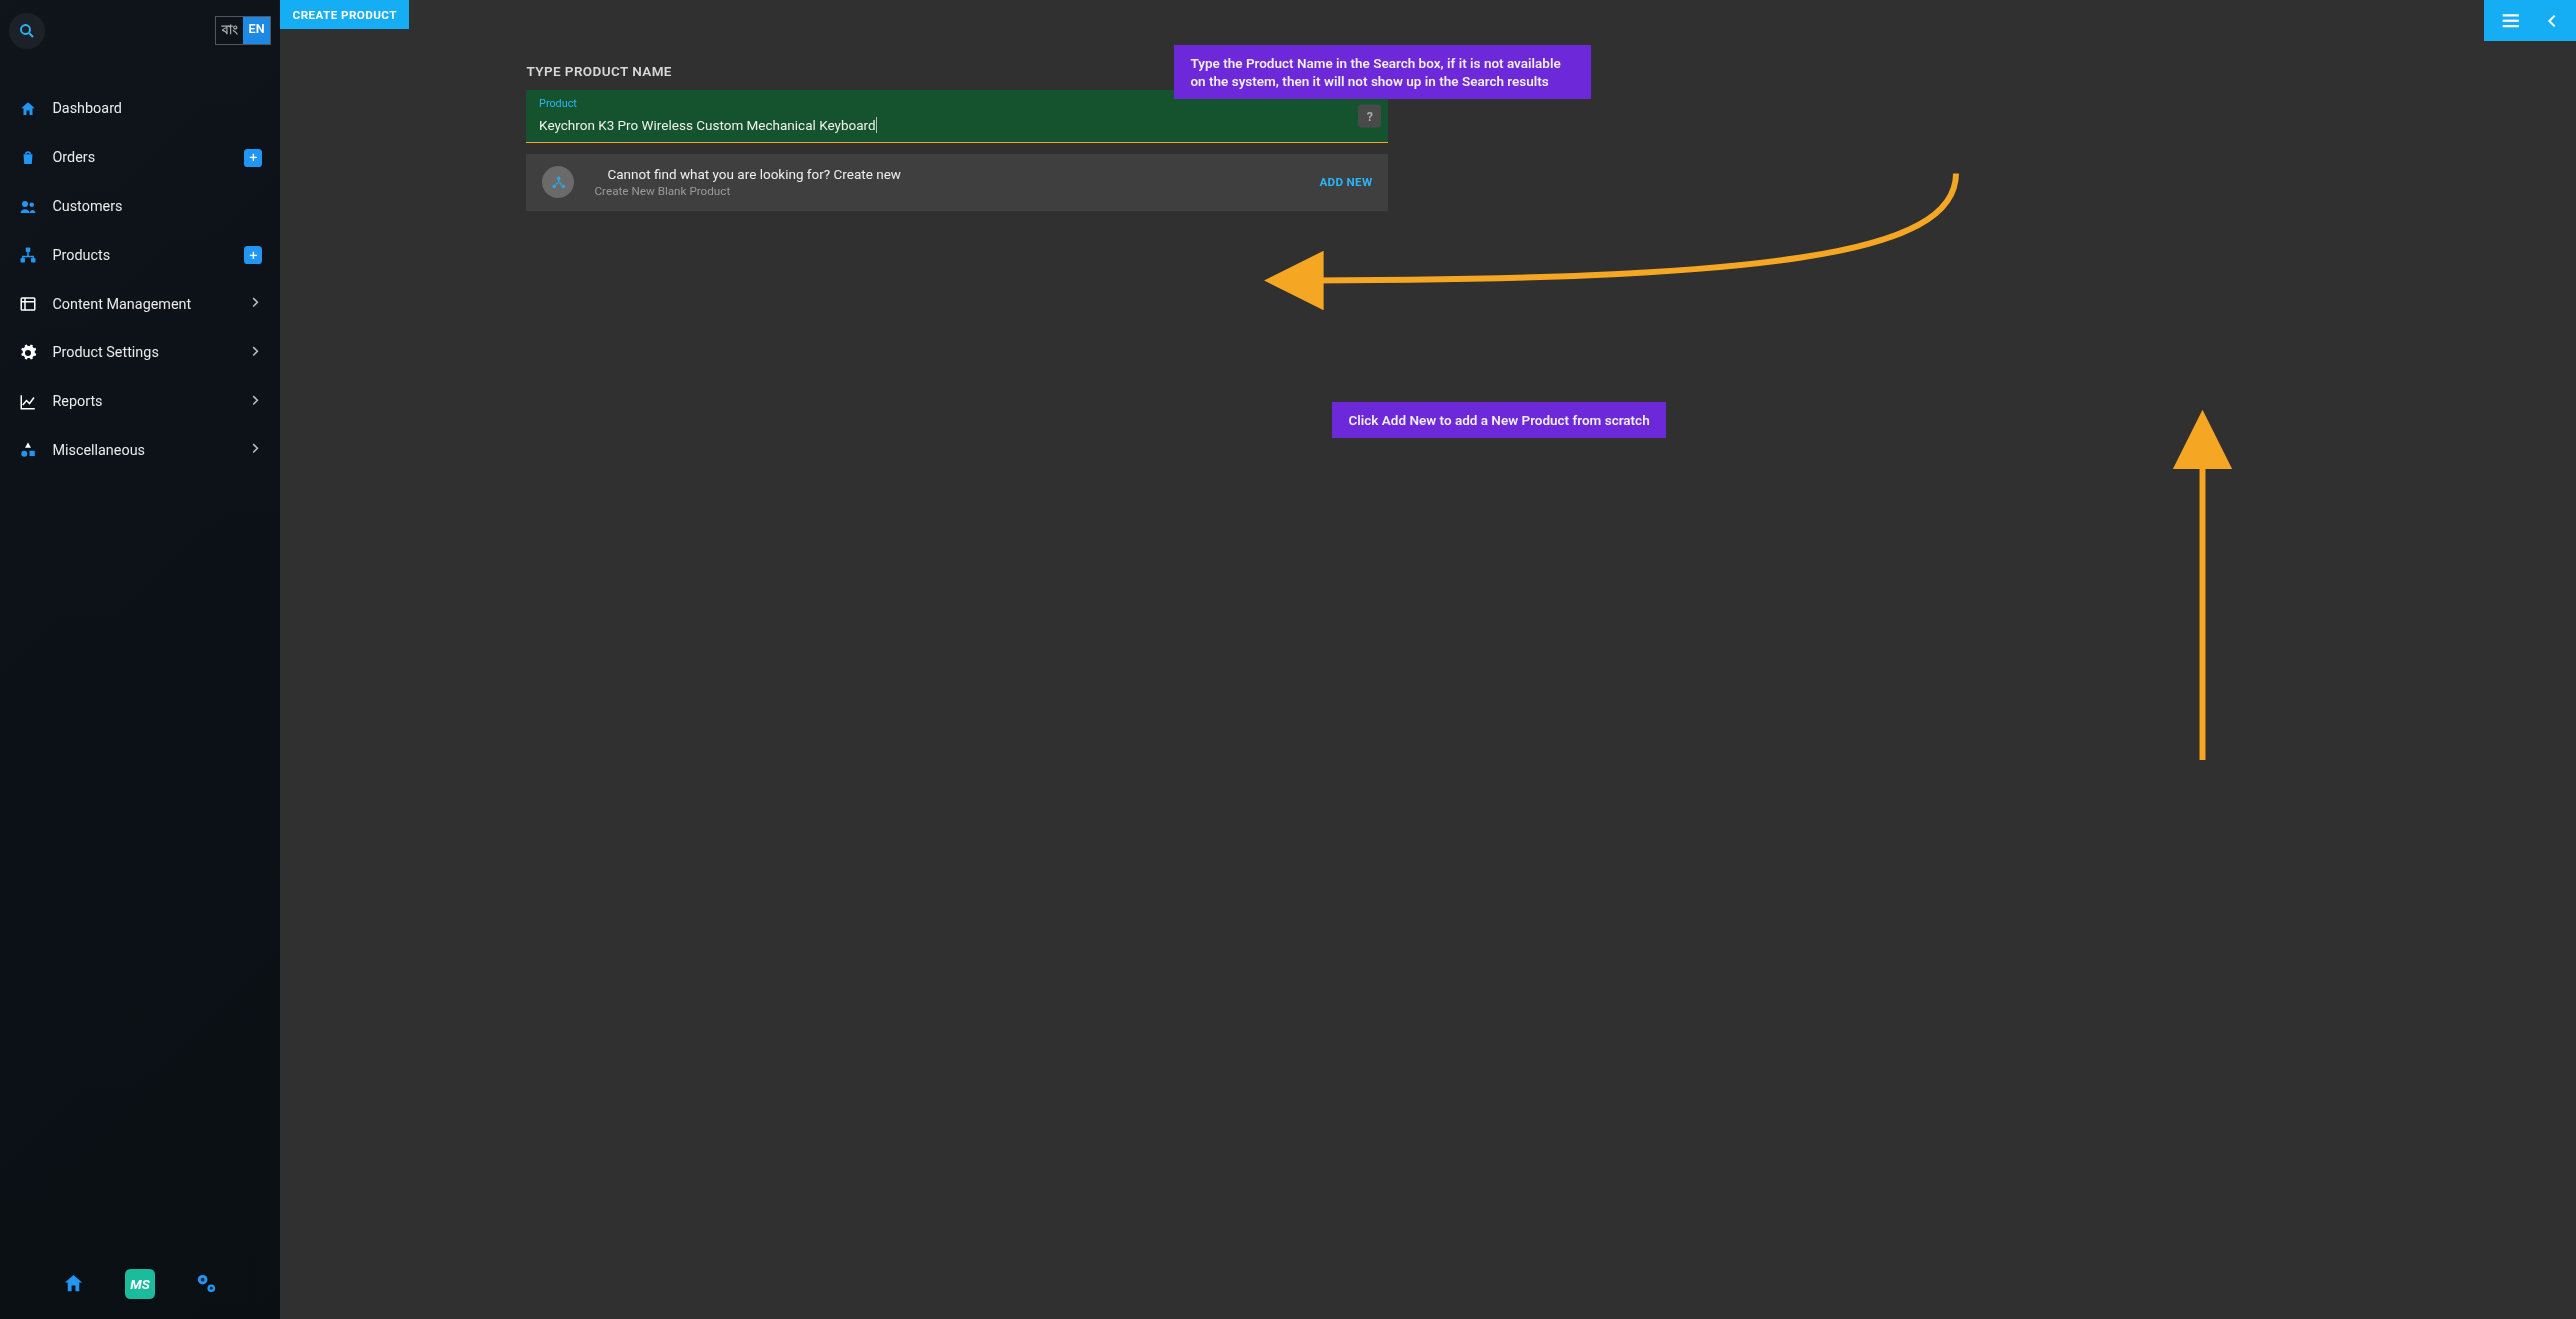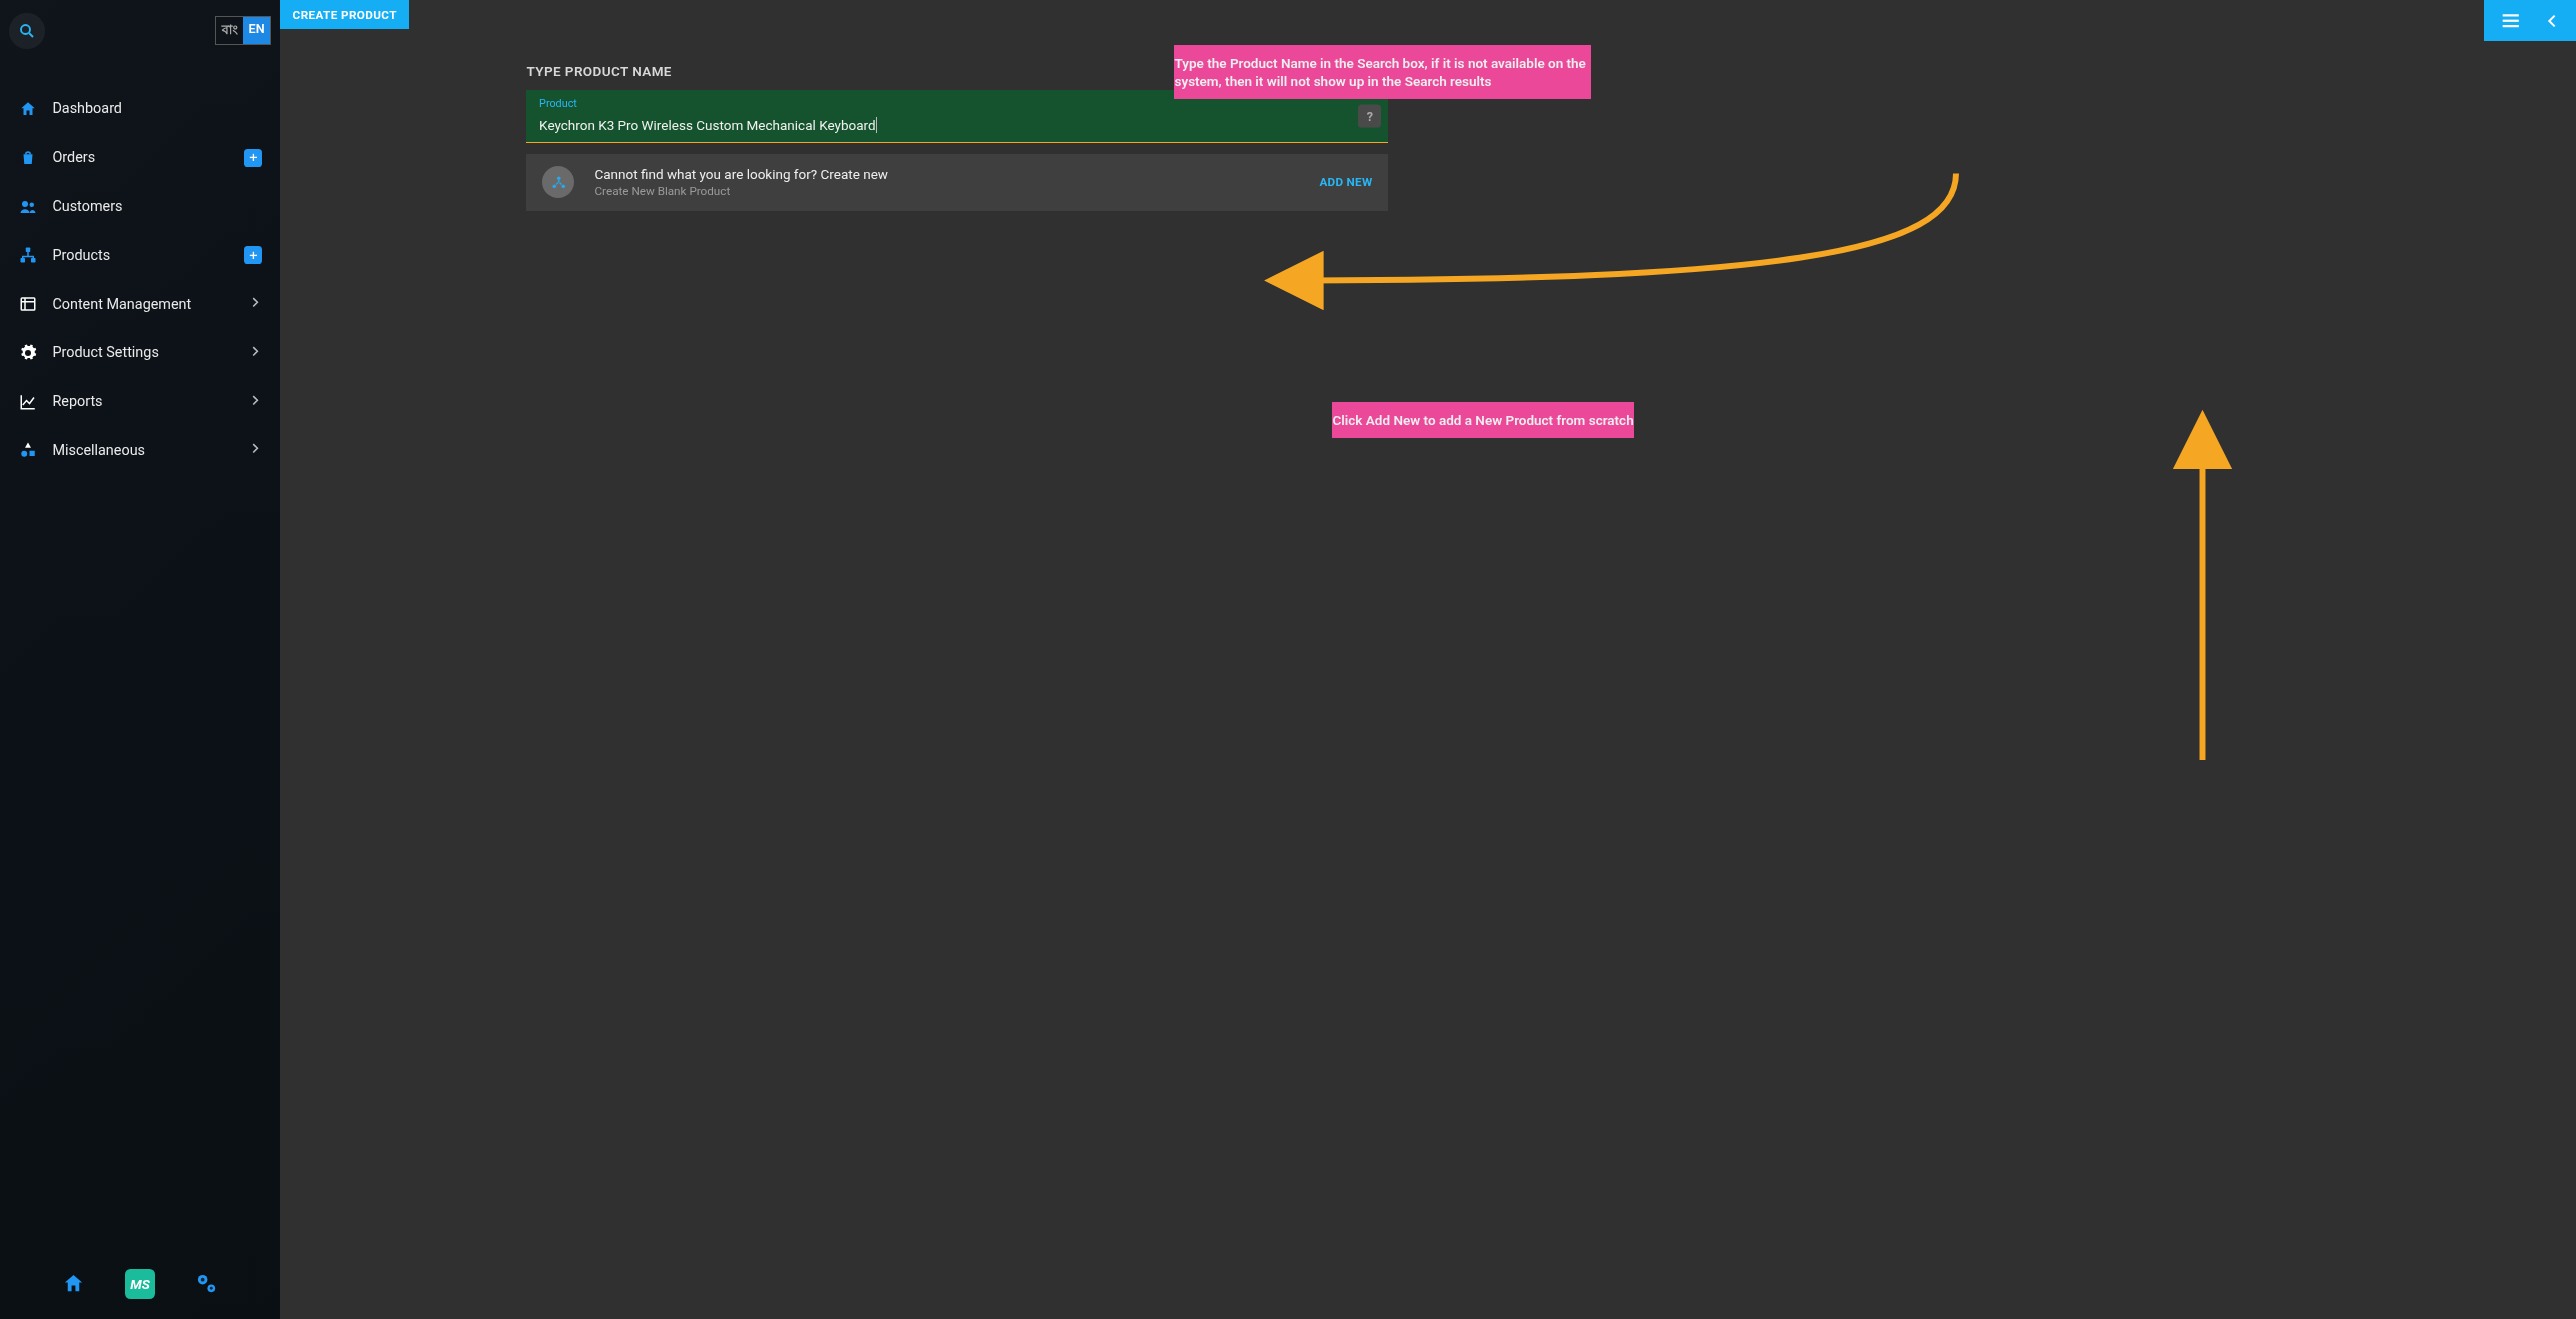--- a/index.html
+++ b/index.html
@@ -81,28 +81,28 @@
   }
 
   .result-card {
     margin-top: 10.8px; width: 862px; background: #3f3f3f;
     display: flex; align-items: center; gap: 20px; padding: 12.6px 16px;
   }
   .result-icon {
     width: 32px; height: 32px; border-radius: 50%; background: #6a6a6a;
     display: flex; align-items: center; justify-content: center;
   }
-  .result-text .t1 { color: #eee; font-size: 13.5px; }
+  .result-text .t1 { color: #eee; font-size: 13.5px; margin-left: 13px; }
   .result-text .t2 { color: #9a9a9a; font-size: 11.7px; margin-top: 1.8px; }
   .add-new-btn { margin-left: auto; color: #29b6f6; font-size: 11.7px; font-weight: 700; letter-spacing: 0.3px; cursor: pointer; }
 
   
   .callout {
-    position: absolute; background: #ec4899; color: #eee; font-weight: 600;
-    padding: 9px 0; font-size: 13.5px; max-width: 422px; line-height: 1.35;
+    position: absolute; background: #6d28d9; color: #eee; font-weight: 600;
+    padding: 9px 16px; font-size: 13.5px; max-width: 422px; line-height: 1.35;
     z-index: 5;
   }
   .callout.c1 { top: 45px; left: 765px; width: 417px; }
   .callout.c2 { top: 402px; left: 923px; }
 
   
   .arrows { position: absolute; inset: 0; pointer-events: none; z-index: 4; }
 
   
   .bottombar {

